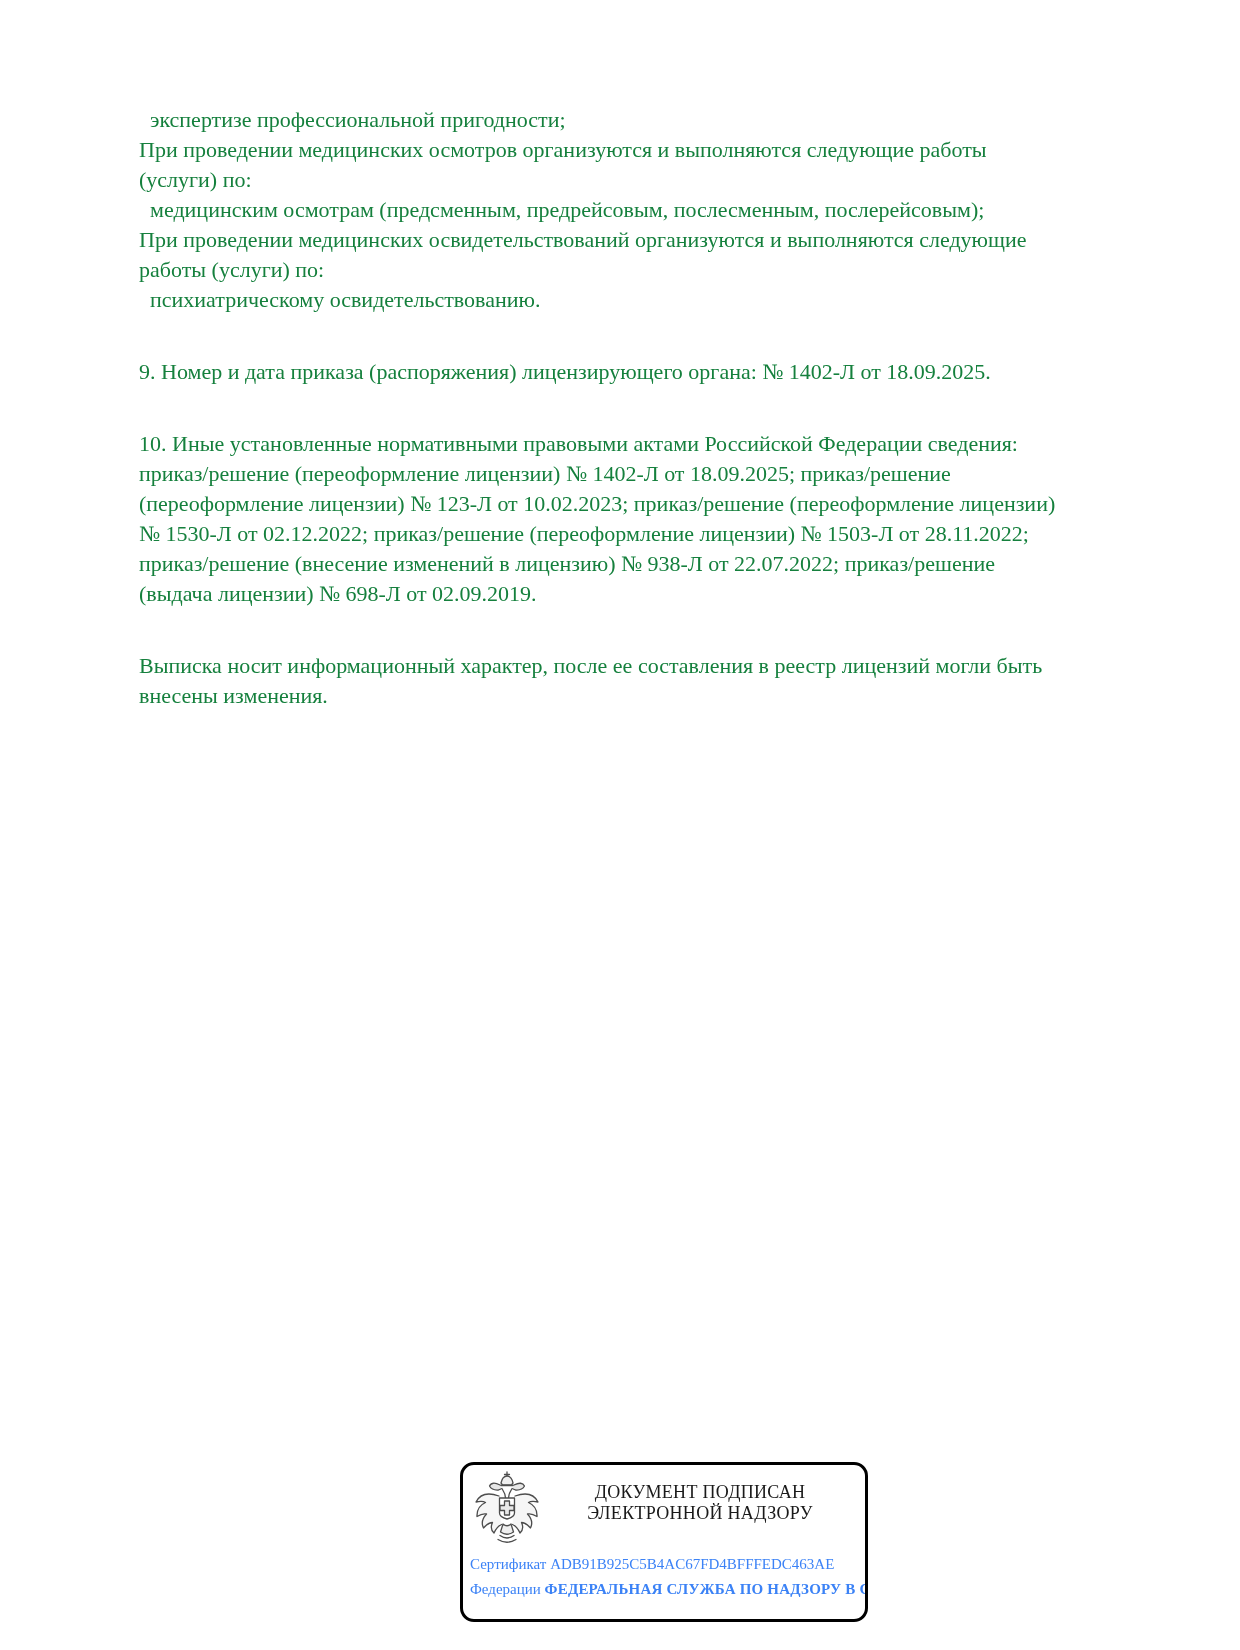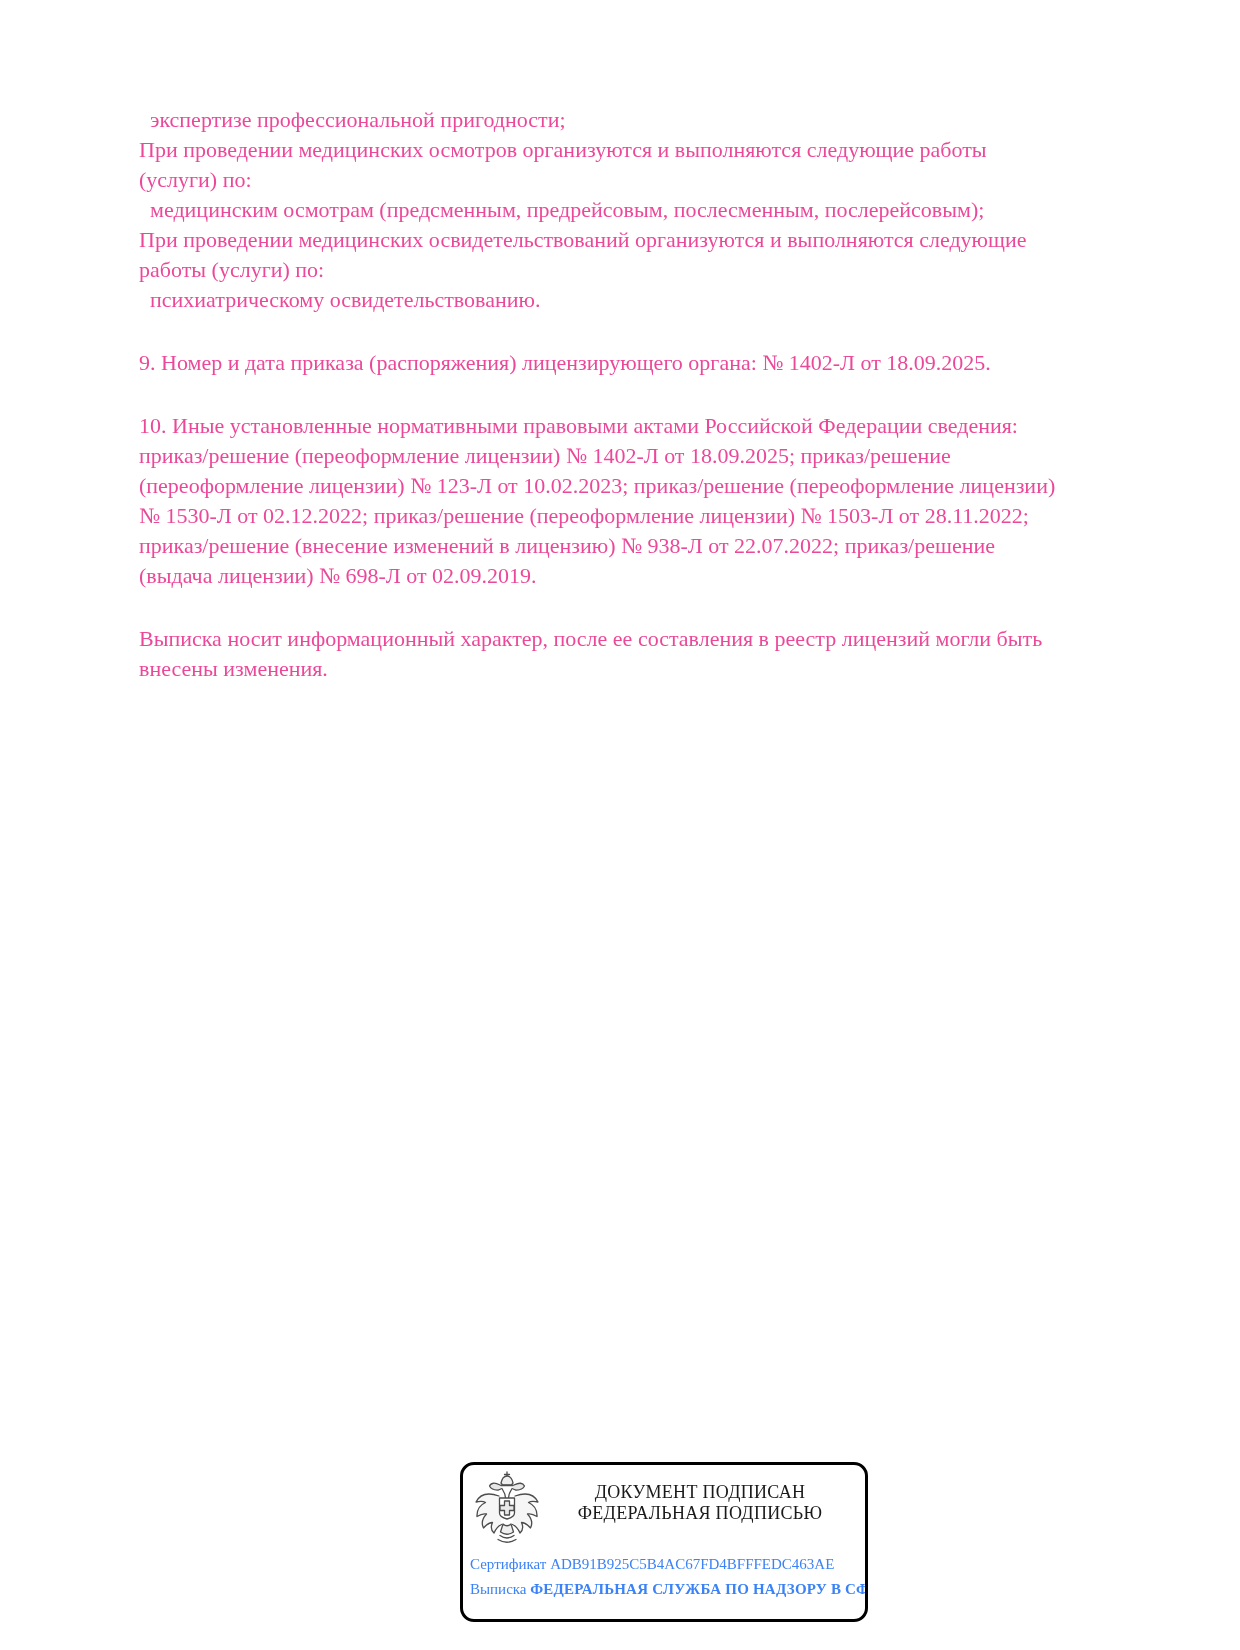--- a/index.html
+++ b/index.html
@@ -14,23 +14,23 @@
     overflow: hidden;
   }
   .doc-text {
     position: absolute;
     left: 139px;
     top: 105px;
     width: 1060px;
     font-size: 22px;
     line-height: 30px;
     white-space: pre;
-    color: #ec4899;
+    color: #15803d;
   }
-  .para + .para { margin-top: 33px; }
+  .para + .para { margin-top: 42px; }
   .line { height: 30px; }
 
   .stamp {
     position: absolute;
     left: 460px;
     top: 1462px;
     width: 408px;
     height: 160px;
     border: 3px solid #000000;
     border-radius: 14px;
@@ -89,21 +89,21 @@
           <path d="M41 25 Q58 19 64 31 q-6.5 -1.5 -9.5 0.5 q9 4 8.5 14 q-5.5 -3.5 -9.5 -2.5 q6.5 7 3 14 q-5 -5.5 -9 -5.5 q3 6.5 -1.5 10.5 q-3 -6.5 -7.5 -8.5" fill="#f6f6f6"></path>
           <path d="M25.5 27 h15 v15 q0 4 -7.5 6 q-7.5 -2 -7.5 -6 z" fill="#ffffff"></path>
           <path d="M30.5 30 h5 v4.5 h4.5 v5 h-4.5 v4.5 h-5 v-4.5 H26 v-5 h4.5 z" fill="#e9e9e9"></path>
           <path d="M29 53 q4 3.5 8 0 l2.5 8 q-6.5 4.5 -13 0 z" fill="#efefef"></path>
           <path d="M26 64.5 q7 5 14 0 M24 68.5 q9 5.5 18 0"></path>
         </g>
       </svg>
     </div>
     <div class="stamp-title">
       <div>ДОКУМЕНТ ПОДПИСАН</div>
-      <div>ФЕДЕРАЛЬНАЯ ПОДПИСЬЮ</div>
+      <div>ЭЛЕКТРОННОЙ НАДЗОРУ</div>
     </div>
     <div class="stamp-info">
       <div><span>Сертификат</span> <span>ADB91B925C5B4AC67FD4BFFFEDC463AE</span></div>
-      <div><span>Выписка</span> <span class="bold">ФЕДЕРАЛЬНАЯ СЛУЖБА ПО НАДЗОРУ В СФ</span></div>
+      <div><span>Федерации</span> <span class="bold">ФЕДЕРАЛЬНАЯ СЛУЖБА ПО НАДЗОРУ В СФ</span></div>
     </div>
   </div>
 
 </div>
 
 </body></html>

